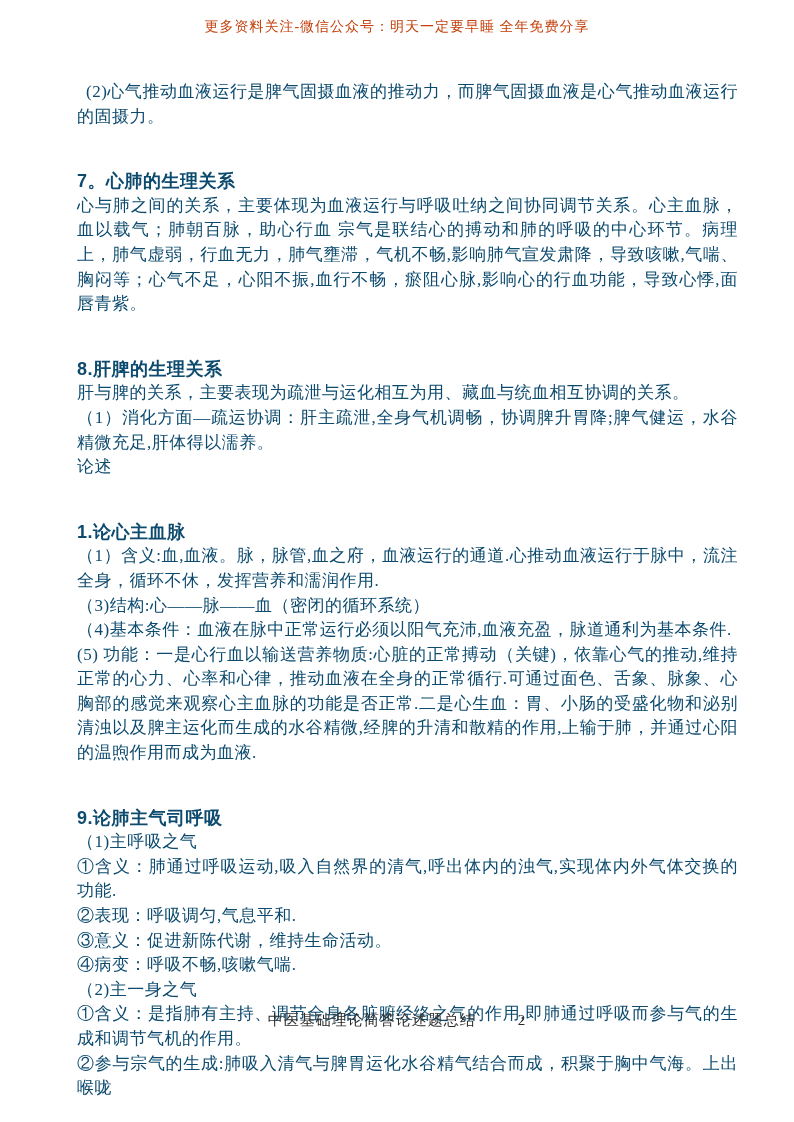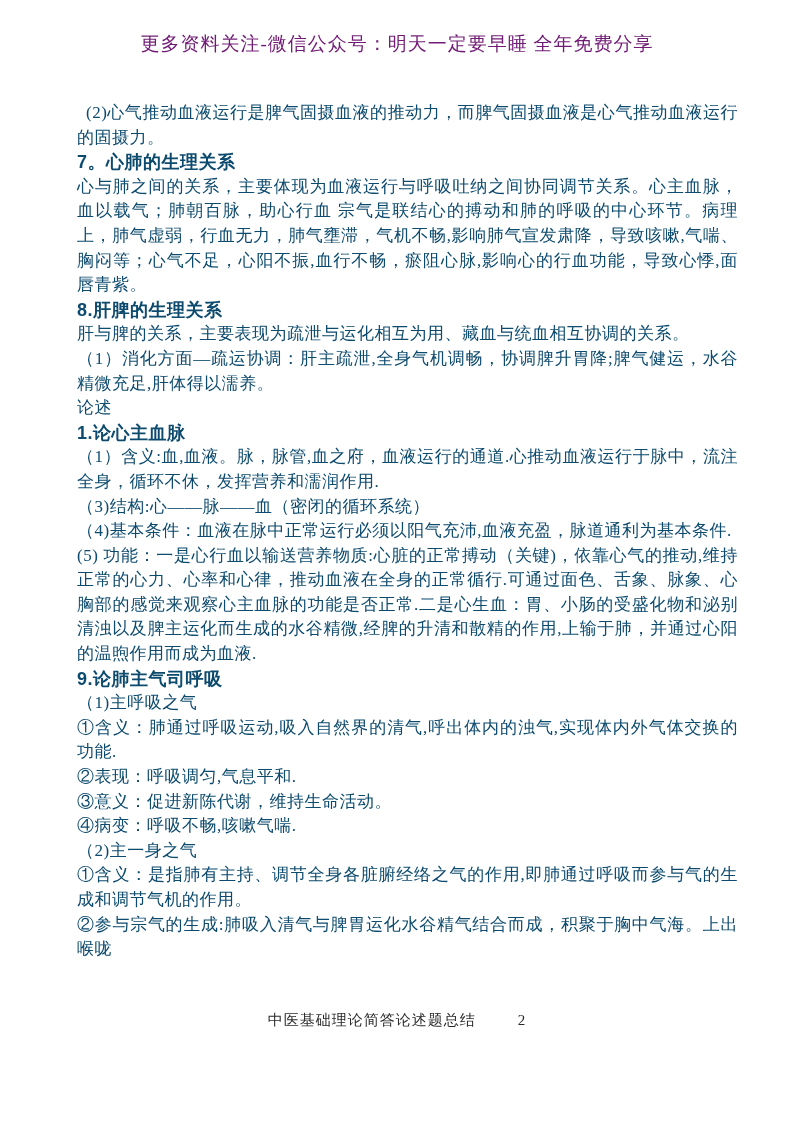--- a/index.html
+++ b/index.html
@@ -11,25 +11,25 @@
     position: relative;
     width: 794px;
     height: 1122px;
     margin: 0 auto;
     background: #ffffff;
     overflow: hidden;
     font-family: "Liberation Serif", "DejaVu Serif", serif;
     color: #111111;
   }
   .header {
-    padding-top: 31px;
+    padding-top: 18px;
     text-align: center;
-    font-size: 19px;
+    font-size: 14px;
     letter-spacing: 1px;
-    color: #701a75;
+    color: #c2410c;
     font-family: "Liberation Serif", "DejaVu Serif", serif;
   }
   .content {
     margin: 44px 56px 0 77px;
     width: 661px;
   }
   .content p {
     margin: 0;
     padding: 0;
     font-size: 17px;
@@ -37,20 +37,21 @@
     text-align: justify;
     letter-spacing: 0.5px;
     color: #0c4a6e;
   }
   .content p.heading {
     font-weight: bold;
     font-size: 18px;
     letter-spacing: 0.5px;
     font-family: "Liberation Sans", "DejaVu Sans", sans-serif;
     text-align: left;
+    margin-top: 40px;
   }
   .footer {
     position: absolute;
     left: 0;
     right: 0;
     bottom: 92px;
     text-align: center;
     font-size: 15px;
     color: #2a2a2a;
     letter-spacing: 1px;

